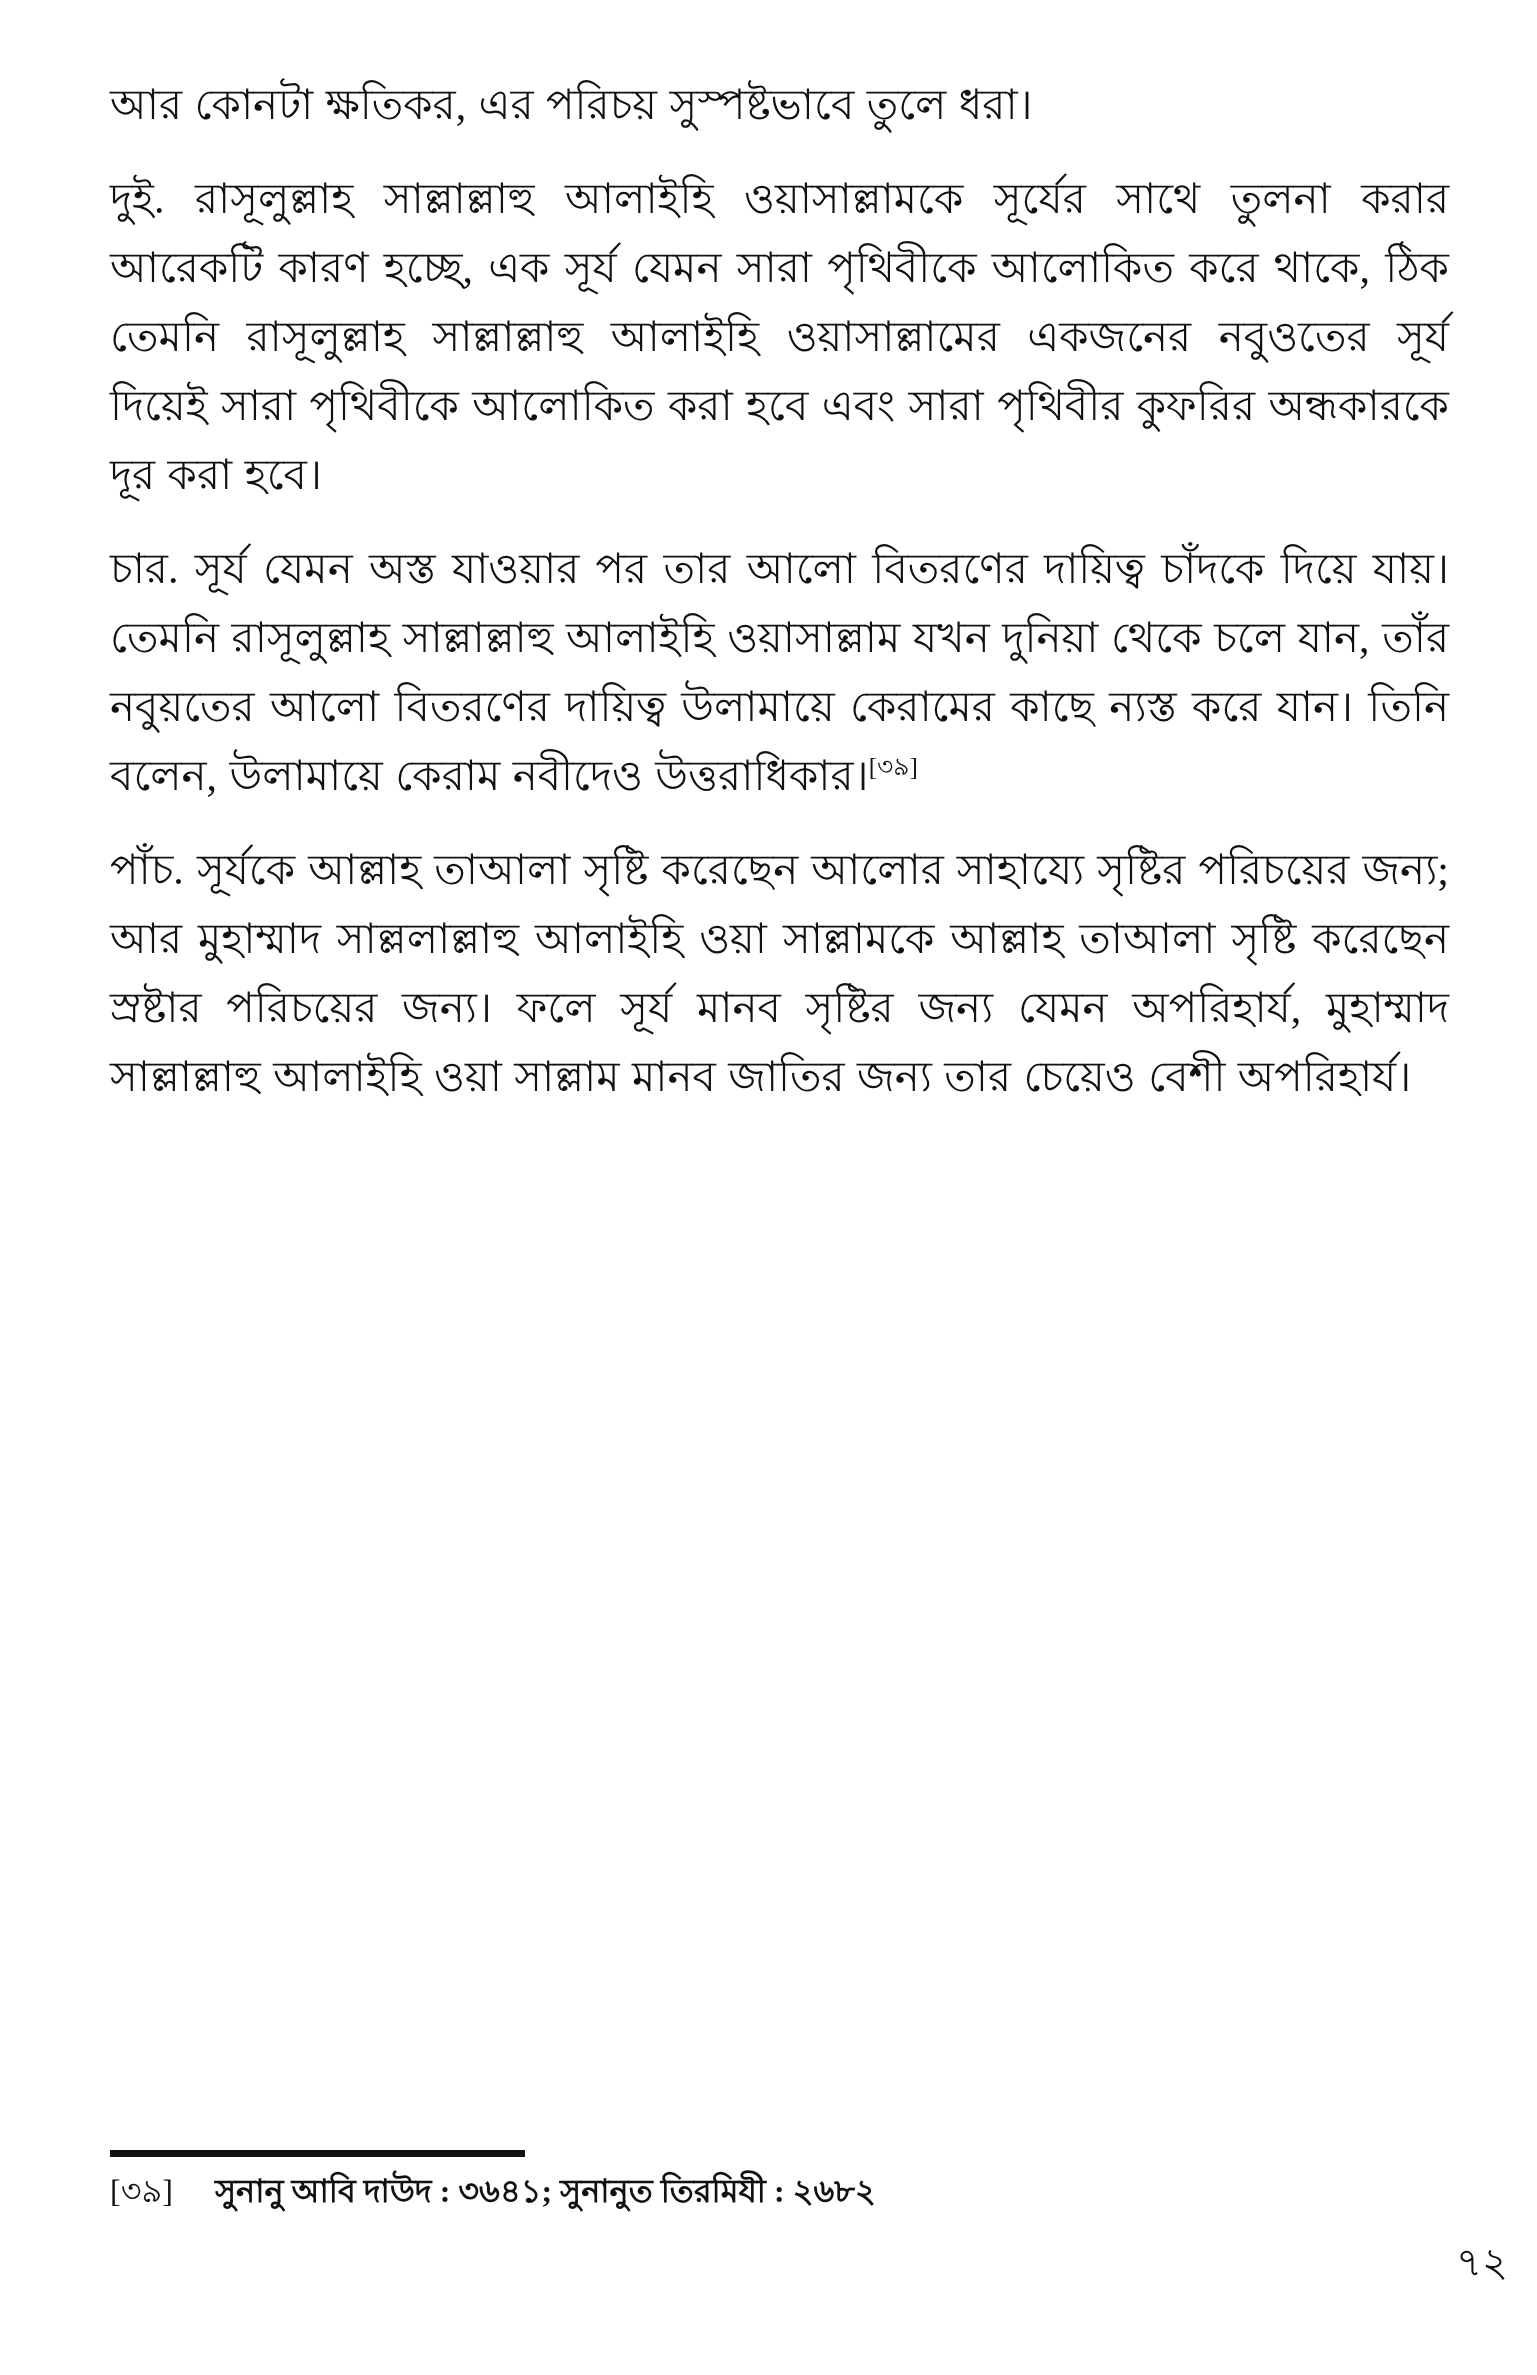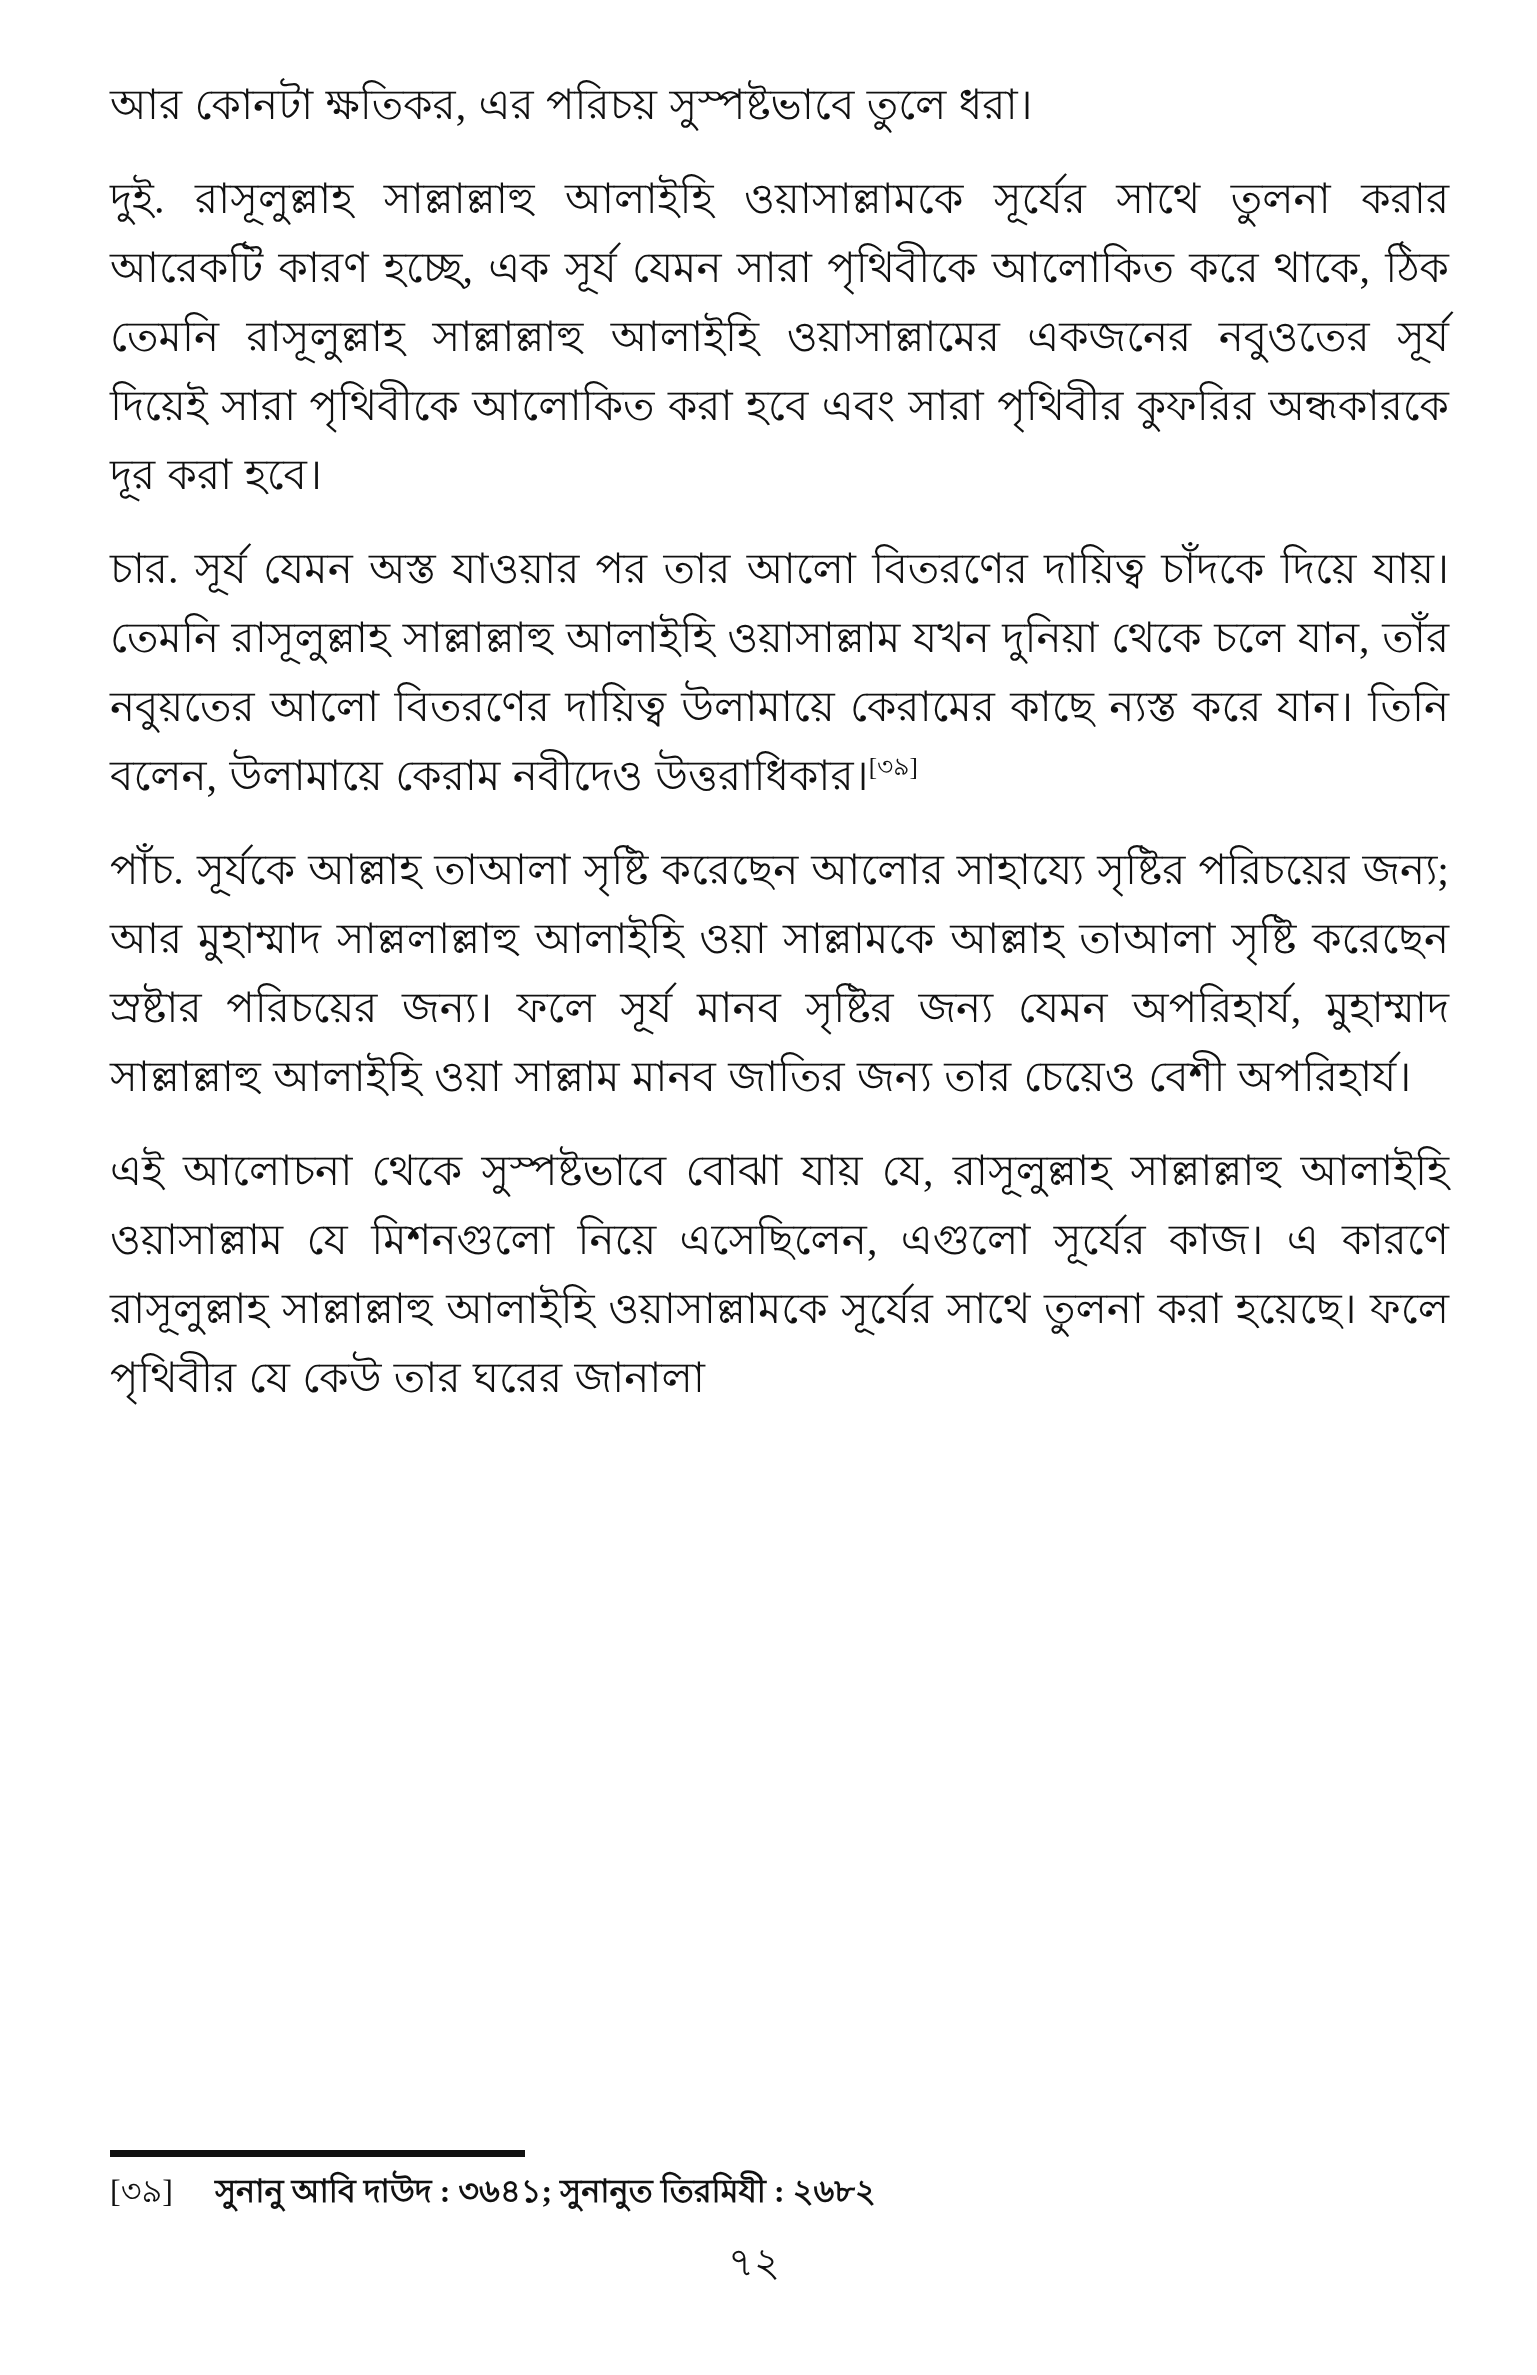--- a/index.html
+++ b/index.html
@@ -68,21 +68,21 @@
   }
   .footnote-text {
     flex: 1 1 auto;
     font-weight: bold;
   }
   .page-number {
     position: absolute;
     left: 0;
     top: 2236px;
     width: 1508px; 
-    text-align: center;
+    text-align: right;
     font-size: 40px;
     line-height: 54px;
     color: #111111;
   }
 </style>
 </head>
 <body>
 
 <div class="page">
 
@@ -91,21 +91,20 @@
     <p class="body-paragraph">আর কোনটা ক্ষতিকর, এর পরিচয় সুস্পষ্টভাবে তুলে ধরা।</p>
 
     <p class="body-paragraph">দুই. রাসূলুল্লাহ সাল্লাল্লাহু আলাইহি ওয়াসাল্লামকে সূর্যের সাথে তুলনা করার আরেকটি কারণ হচ্ছে, এক সূর্য যেমন সারা পৃথিবীকে আলোকিত করে থাকে, ঠিক তেমনি রাসূলুল্লাহ সাল্লাল্লাহু আলাইহি ওয়াসাল্লামের একজনের নবুওতের সূর্য দিয়েই সারা পৃথিবীকে আলোকিত করা হবে এবং সারা পৃথিবীর কুফরির অন্ধকারকে দূর করা হবে।</p>
 
 
     <p class="body-paragraph"><span>চার. সূর্য যেমন অস্ত যাওয়ার পর তার আলো বিতরণের দায়িত্ব চাঁদকে দিয়ে যায়। তেমনি রাসূলুল্লাহ সাল্লাল্লাহু আলাইহি ওয়াসাল্লাম যখন দুনিয়া থেকে চলে যান, তাঁর নবুয়তের আলো বিতরণের দায়িত্ব উলামায়ে কেরামের কাছে ন্যস্ত করে যান। তিনি বলেন, উলামায়ে কেরাম নবীদেও উত্তরাধিকার।</span><sup class="footnote-ref">[৩৯]</sup></p>
 
     <p class="body-paragraph">পাঁচ. সূর্যকে আল্লাহ তাআলা সৃষ্টি করেছেন আলোর সাহায্যে সৃষ্টির পরিচয়ের জন্য; আর মুহাম্মাদ সাল্ললাল্লাহু আলাইহি ওয়া সাল্লামকে আল্লাহ তাআলা সৃষ্টি করেছেন স্রষ্টার পরিচয়ের জন্য। ফলে সূর্য মানব সৃষ্টির জন্য যেমন অপরিহার্য, মুহাম্মাদ সাল্লাল্লাহু আলাইহি ওয়া সাল্লাম মানব জাতির জন্য তার চেয়েও বেশী অপরিহার্য।</p>
 
 
-    <p class="body-paragraph">এই আলোচনা থেকে সুস্পষ্টভাবে বোঝা যায় যে, রাসূলুল্লাহ সাল্লাল্লাহু আলাইহি ওয়াসাল্লাম যে মিশনগুলো নিয়ে এসেছিলেন, এগুলো সূর্যের কাজ। এ কারণে রাসূলুল্লাহ সাল্লাল্লাহু আলাইহি ওয়াসাল্লামকে সূর্যের সাথে তুলনা করা হয়েছে। ফলে পৃথিবীর যে কেউ তার ঘরের জানালা</p>
 
   </div>
 
   <div class="footnote-area">
     <div class="footnote-rule"></div>
     <div class="footnote-line">
       <span class="footnote-marker">[৩৯]</span>
       <span class="footnote-text">সুনানু আবি দাউদ : ৩৬৪১; সুনানুত তিরমিযী : ২৬৮২</span>
     </div>
   </div>

